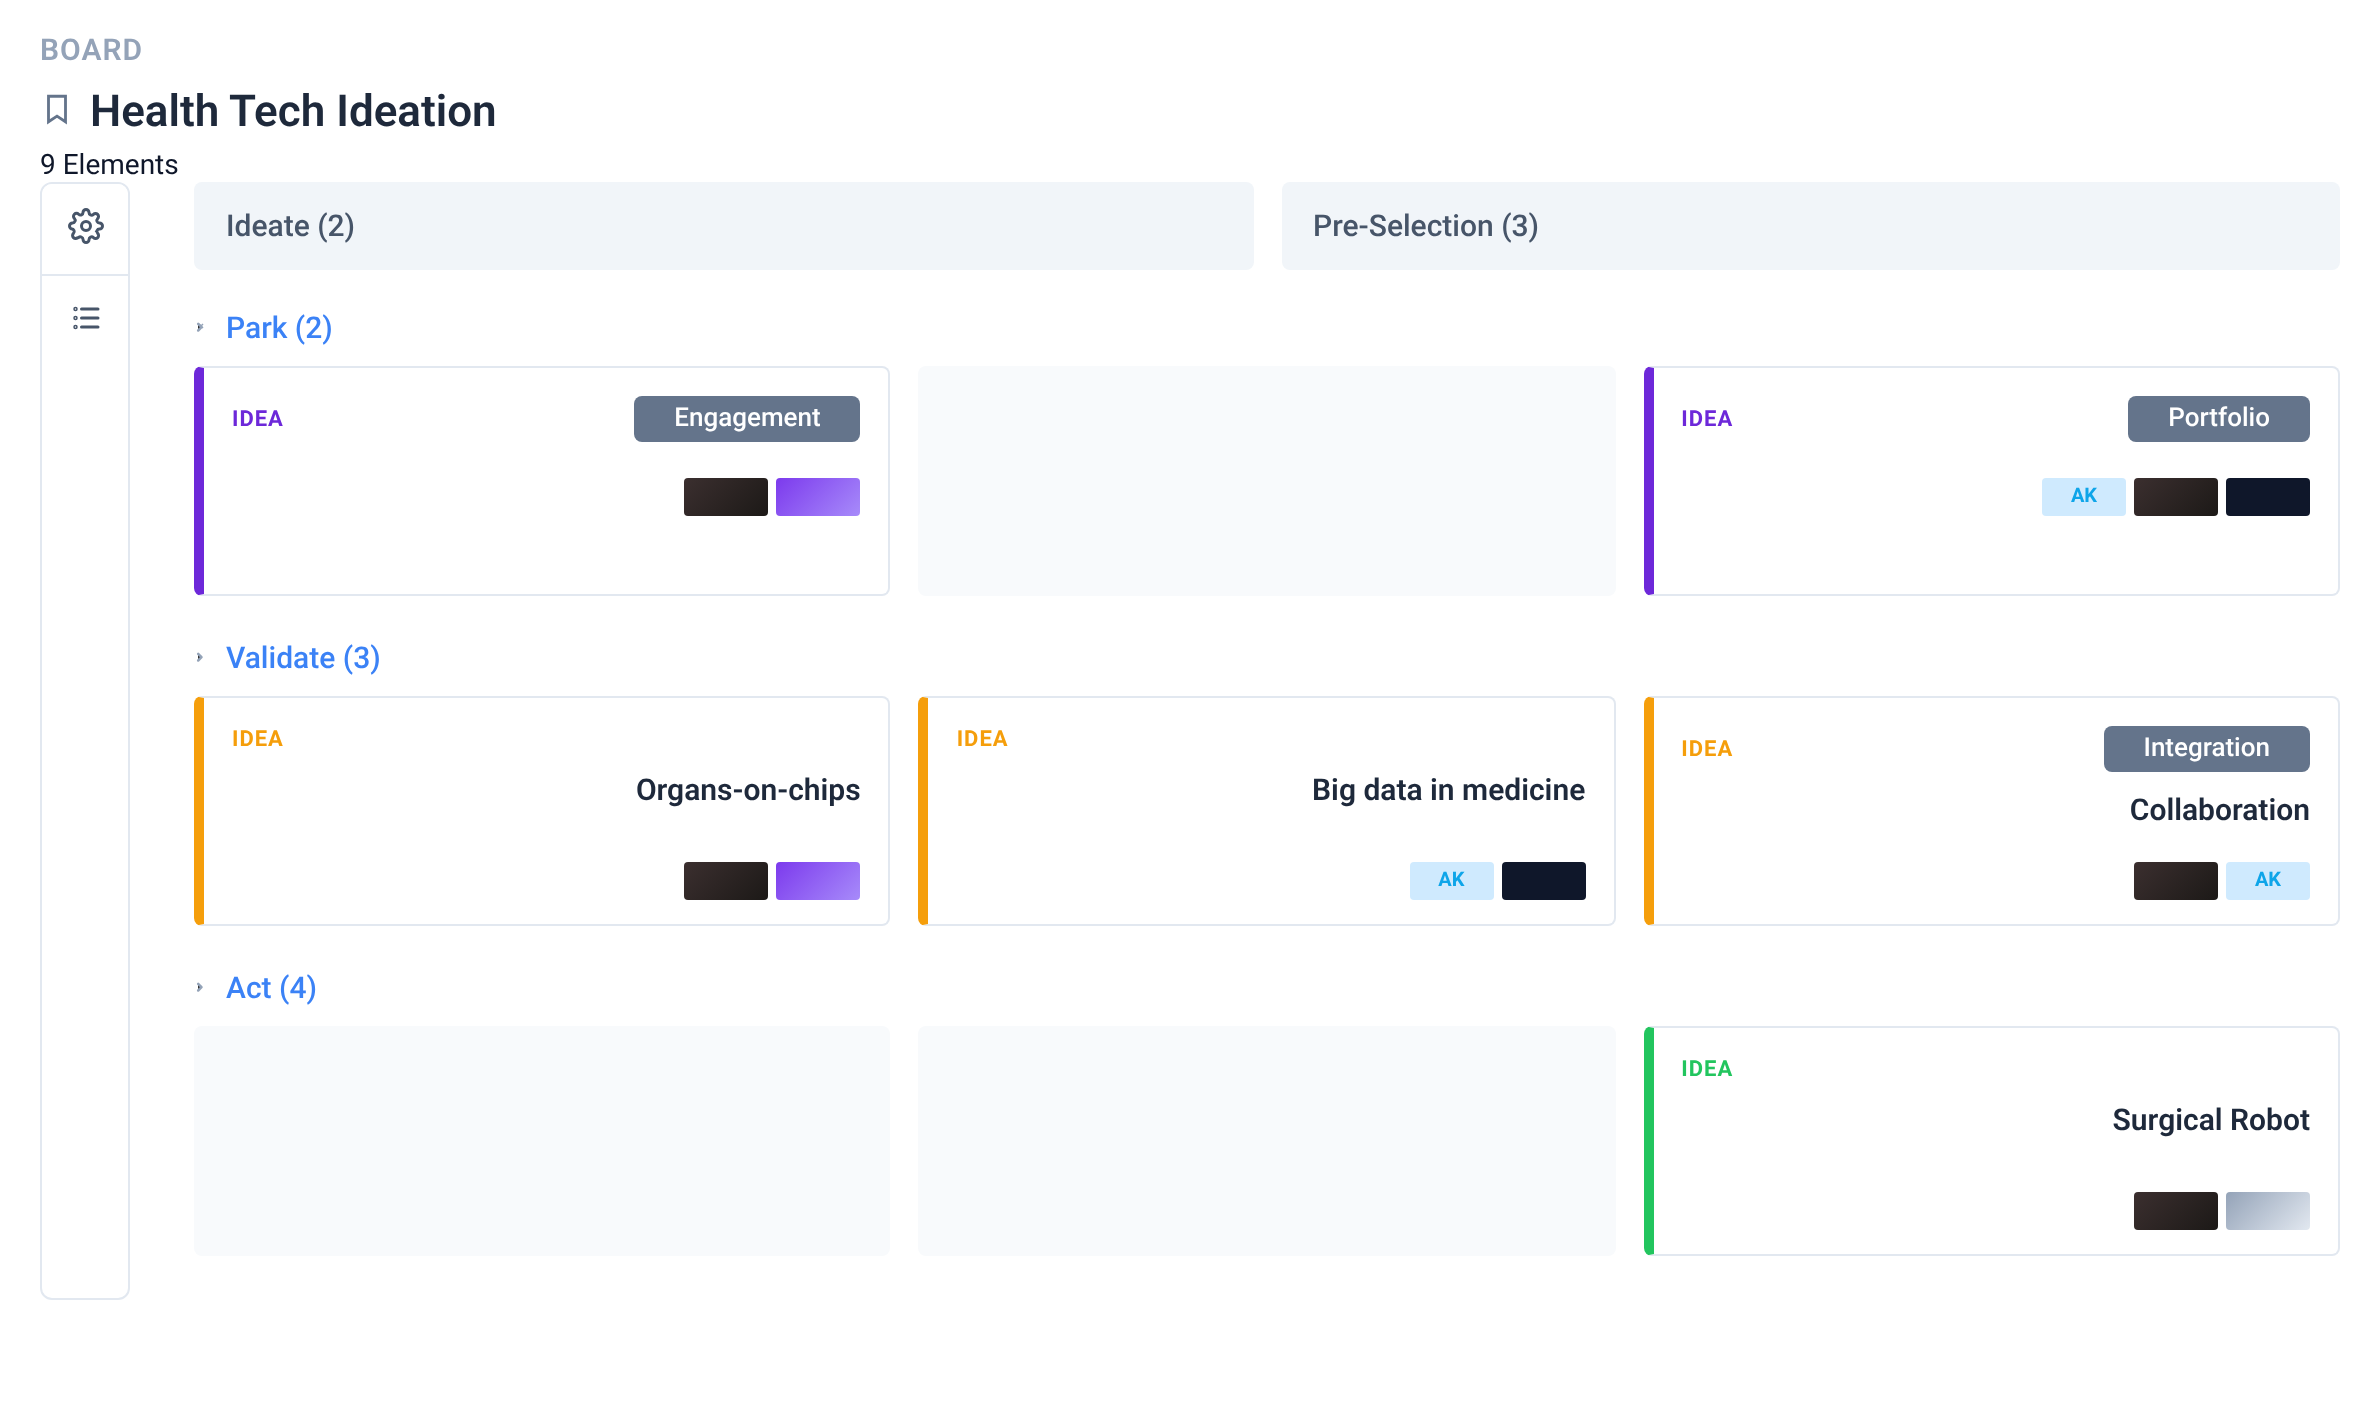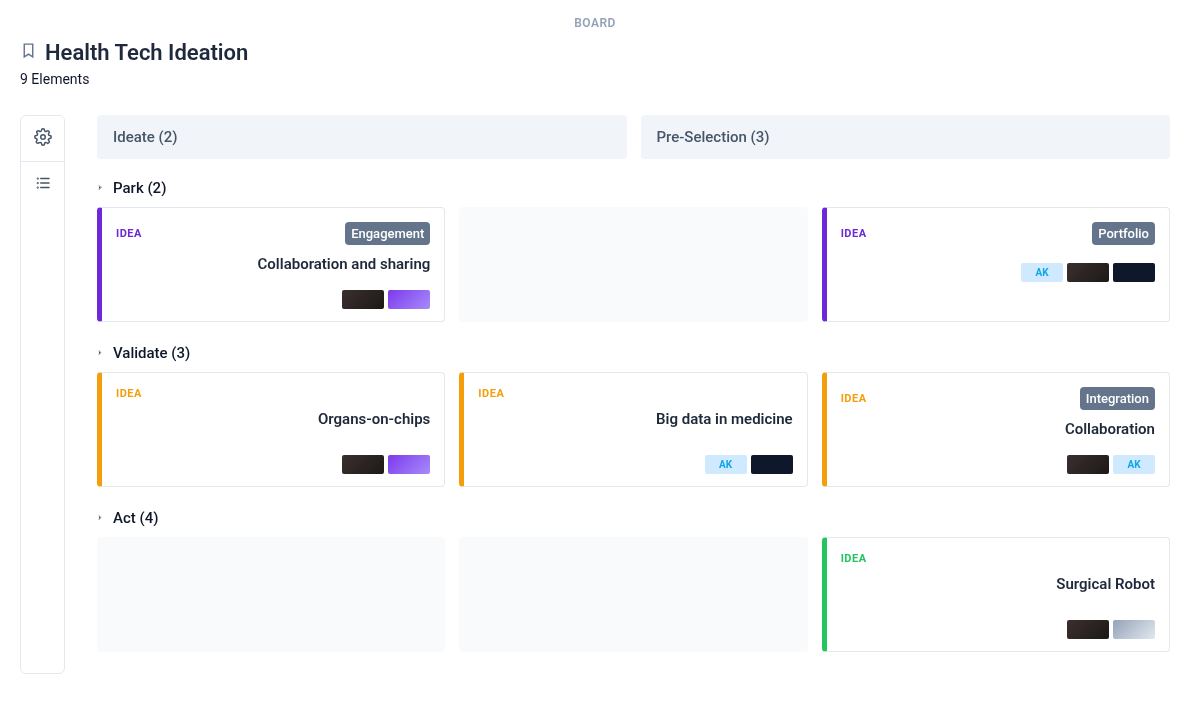--- a/index.html
+++ b/index.html
@@ -7,26 +7,25 @@
   font-family: -apple-system, BlinkMacSystemFont, "Segoe UI", Roboto, Helvetica, Arial, sans-serif;
   background: #fff;
   color: #1e293b;
   width: 1190px;
   height: 701px;
   overflow: hidden;
   padding: 16px 20px 0 20px;
 }
 
 .header-top {
-  font-size: 12px;
+  font-size: 15px;
   font-weight: 600;
   letter-spacing: 0.5px;
   color: #94a3b8;
   text-transform: uppercase;
-  text-align: center;
 }
 .header-title-row {
   display: flex;
   align-items: center;
   gap: 8px;
   margin-top: 10px;
 }
 .header-title {
   font-size: 22px;
   font-weight: 600;
@@ -34,21 +33,20 @@
 }
 .bookmark-icon svg { width: 17px; height: 17px; stroke: #64748b; }
 .header-sub {
   margin-top: 6px;
   font-size: 14px;
   color: #0f172a;
 }
 
 .main-area {
   display: flex;
-  margin-top: 28px;
 }
 
 .side-tools {
   display: flex;
   flex-direction: column;
   border: 1px solid #e2e8f0;
   border-radius: 6px;
   width: 45px;
   margin-right: 32px;
   overflow: hidden;
@@ -80,21 +78,21 @@
   font-weight: 500;
   color: #475569;
 }
 
 .lane-label {
   display: flex;
   align-items: flex-end;
   gap: 6px;
   font-size: 15px;
   font-weight: 500;
-  color: #0f172a;
+  color: #3b82f6;
   margin-bottom: 10px;
   cursor: pointer;
 }
 .lane-label svg { width: 10px; height: 10px; stroke: #94a3b8; }
 
 .lane-row {
   display: flex;
   gap: 14px;
   margin-bottom: 22px;
 }
@@ -135,21 +133,21 @@
   letter-spacing: 0.5px;
 }
 .card.purple .card-type { color: #6d28d9; }
 .card.orange .card-type { color: #f59e0b; }
 .card.green  .card-type { color: #22c55e; }
 
 .tag {
   background: #64748b;
   color: #fff;
   font-size: 13px;
-  padding: 4px 6px;
+  padding: 4px 20px;
   border-radius: 4px;
   font-weight: 500;
 }
 
 .card-title {
   font-size: 15px;
   font-weight: 600;
   color: #1e293b;
   flex: 1;
 }
@@ -237,21 +235,20 @@
       </span>
       <span>Park (2)</span>
     </div>
     <div class="lane-row">
       <div class="cell">
         <div class="card purple">
           <div class="card-top">
             <span class="card-type">IDEA</span>
             <span class="tag">Engagement</span>
           </div>
-          <div class="card-title">Collaboration and sharing</div>
           <div class="avatars">
             <span class="avatar c1"></span>
             <span class="avatar c2"></span>
           </div>
         </div>
       </div>
       <div class="cell empty"></div>
       <div class="cell">
         <div class="card purple">
           <div class="card-top">

